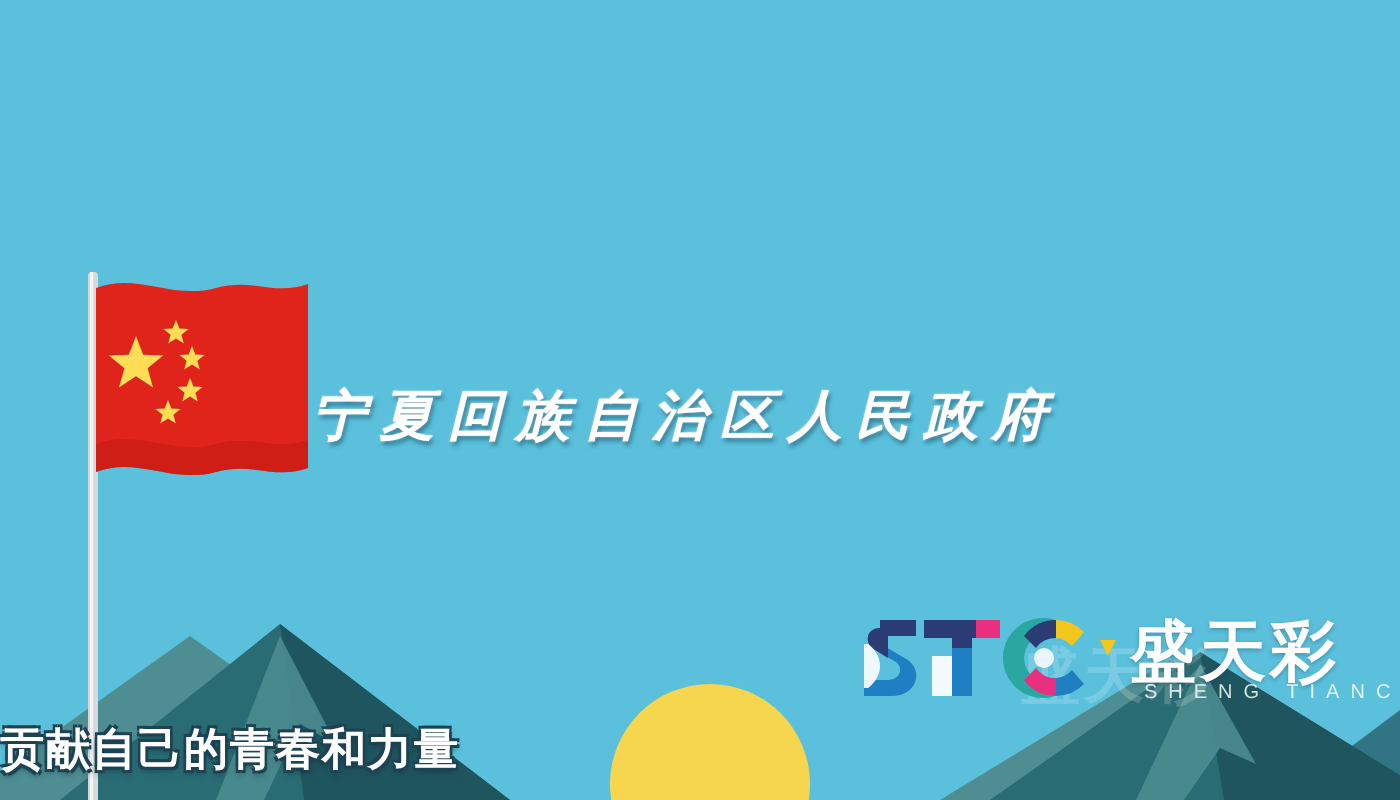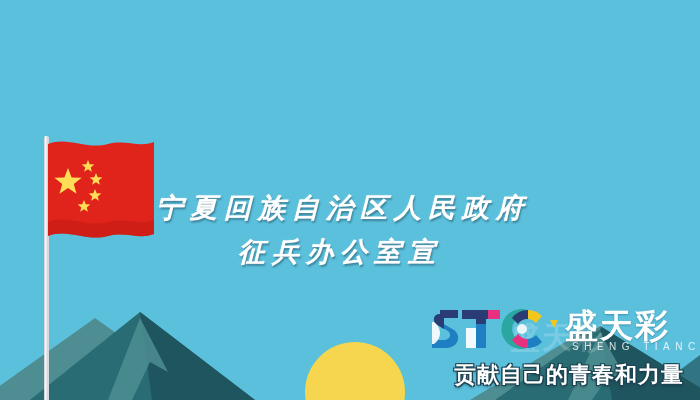--- a/index.html
+++ b/index.html
@@ -35,22 +35,22 @@
     line-height:44px;
     text-shadow:1px 2px 2px rgba(10,50,70,.45),
                 0 0 1px rgba(255,255,255,.9);
     white-space:nowrap;
   }
   #title-line-2{padding-right:6px;}
 
   
   #subtitle{
     position:absolute;
-    left:0; right:16px; bottom:12px;
-    text-align:right;
+    left:0; right:0; bottom:12px;
+    text-align:left;
     z-index:40;
     pointer-events:none;
   }
   #subtitle-text{
     display:inline-block;
     color:#ffffff;
     font-size:22px;
     font-weight:700;
     letter-spacing:1px;
     line-height:26px;
@@ -148,21 +148,20 @@
       <path d="M48,38 L51.6,47.4 L61.6,47.8 L53.8,54.1 L56.5,63.8 L48,58.1 L39.5,63.8 L42.2,54.1 L34.4,47.8 L44.4,47.4 Z"></path>
       <path d="M68,30 L69.7,34.3 L74.3,34.5 L70.7,37.4 L71.9,41.8 L68,39.2 L64.1,41.8 L65.3,37.4 L61.7,34.5 L66.3,34.3 Z"></path>
       <path d="M76,43 L77.7,47.3 L82.3,47.5 L78.7,50.4 L79.9,54.8 L76,52.2 L72.1,54.8 L73.3,50.4 L69.7,47.5 L74.3,47.3 Z"></path>
       <path d="M75,59 L76.7,63.3 L81.3,63.5 L77.7,66.4 L78.9,70.8 L75,68.2 L71.1,70.8 L72.3,66.4 L68.7,63.5 L73.3,63.3 Z"></path>
       <path d="M64,70 L65.7,74.3 L70.3,74.5 L66.7,77.4 L67.9,81.8 L64,79.2 L60.1,81.8 L61.3,77.4 L57.7,74.5 L62.3,74.3 Z"></path>
     </g>
   </svg>
 
   <div id="title-block">
     <span class="title-line" id="title-line-1">宁夏回族自治区人民政府</span>
-    <span class="title-line" id="title-line-2">征兵办公室宣</span>
   </div>
 
   <div id="watermark">
 
     <span class="ghost" style="left:78px;top:18px;">盛天彩</span>
 
     <div id="wm-row">
 
       <svg id="wm-logo" viewBox="0 0 128 52" width="128" height="52">
 

